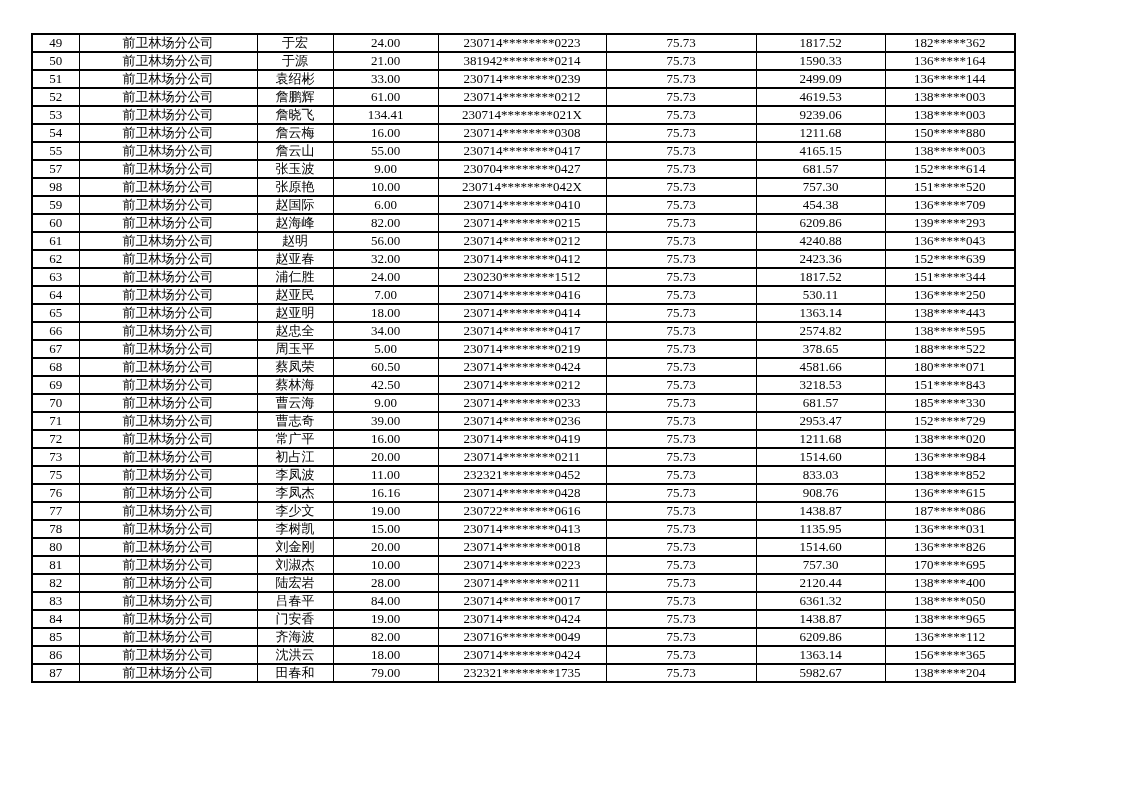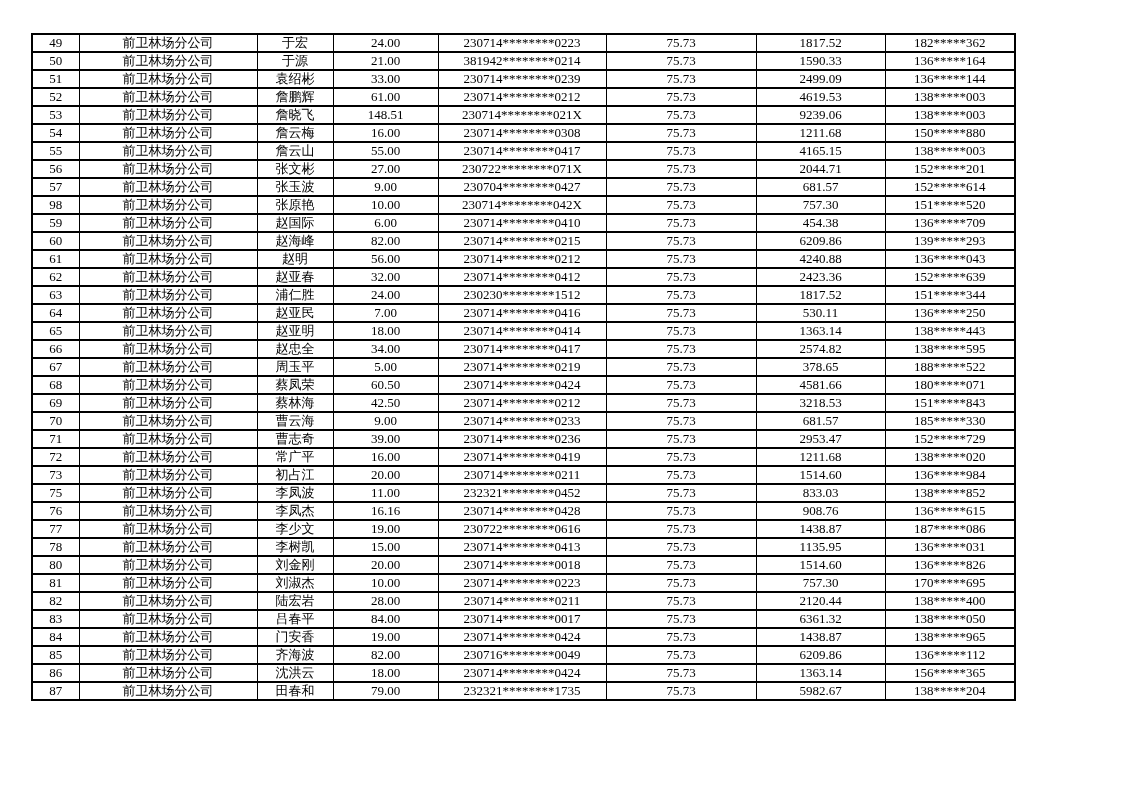--- a/index.html
+++ b/index.html
@@ -90,21 +90,21 @@
           <td>61.00</td>
           <td>230714********0212</td>
           <td>75.73</td>
           <td>4619.53</td>
           <td>138*****003</td>
         </tr>
         <tr>
           <td>53</td>
           <td>前卫林场分公司</td>
           <td>詹晓飞</td>
-          <td>148.51</td>
+          <td>134.41</td>
           <td>230714********021X</td>
           <td>75.73</td>
           <td>9239.06</td>
           <td>138*****003</td>
         </tr>
         <tr>
           <td>54</td>
           <td>前卫林场分公司</td>
           <td>詹云梅</td>
           <td>16.00</td>
@@ -115,30 +115,20 @@
         </tr>
         <tr>
           <td>55</td>
           <td>前卫林场分公司</td>
           <td>詹云山</td>
           <td>55.00</td>
           <td>230714********0417</td>
           <td>75.73</td>
           <td>4165.15</td>
           <td>138*****003</td>
-        </tr>
-        <tr>
-          <td>56</td>
-          <td>前卫林场分公司</td>
-          <td>张文彬</td>
-          <td>27.00</td>
-          <td>230722********071X</td>
-          <td>75.73</td>
-          <td>2044.71</td>
-          <td>152*****201</td>
         </tr>
         <tr>
           <td>57</td>
           <td>前卫林场分公司</td>
           <td>张玉波</td>
           <td>9.00</td>
           <td>230704********0427</td>
           <td>75.73</td>
           <td>681.57</td>
           <td>152*****614</td>

